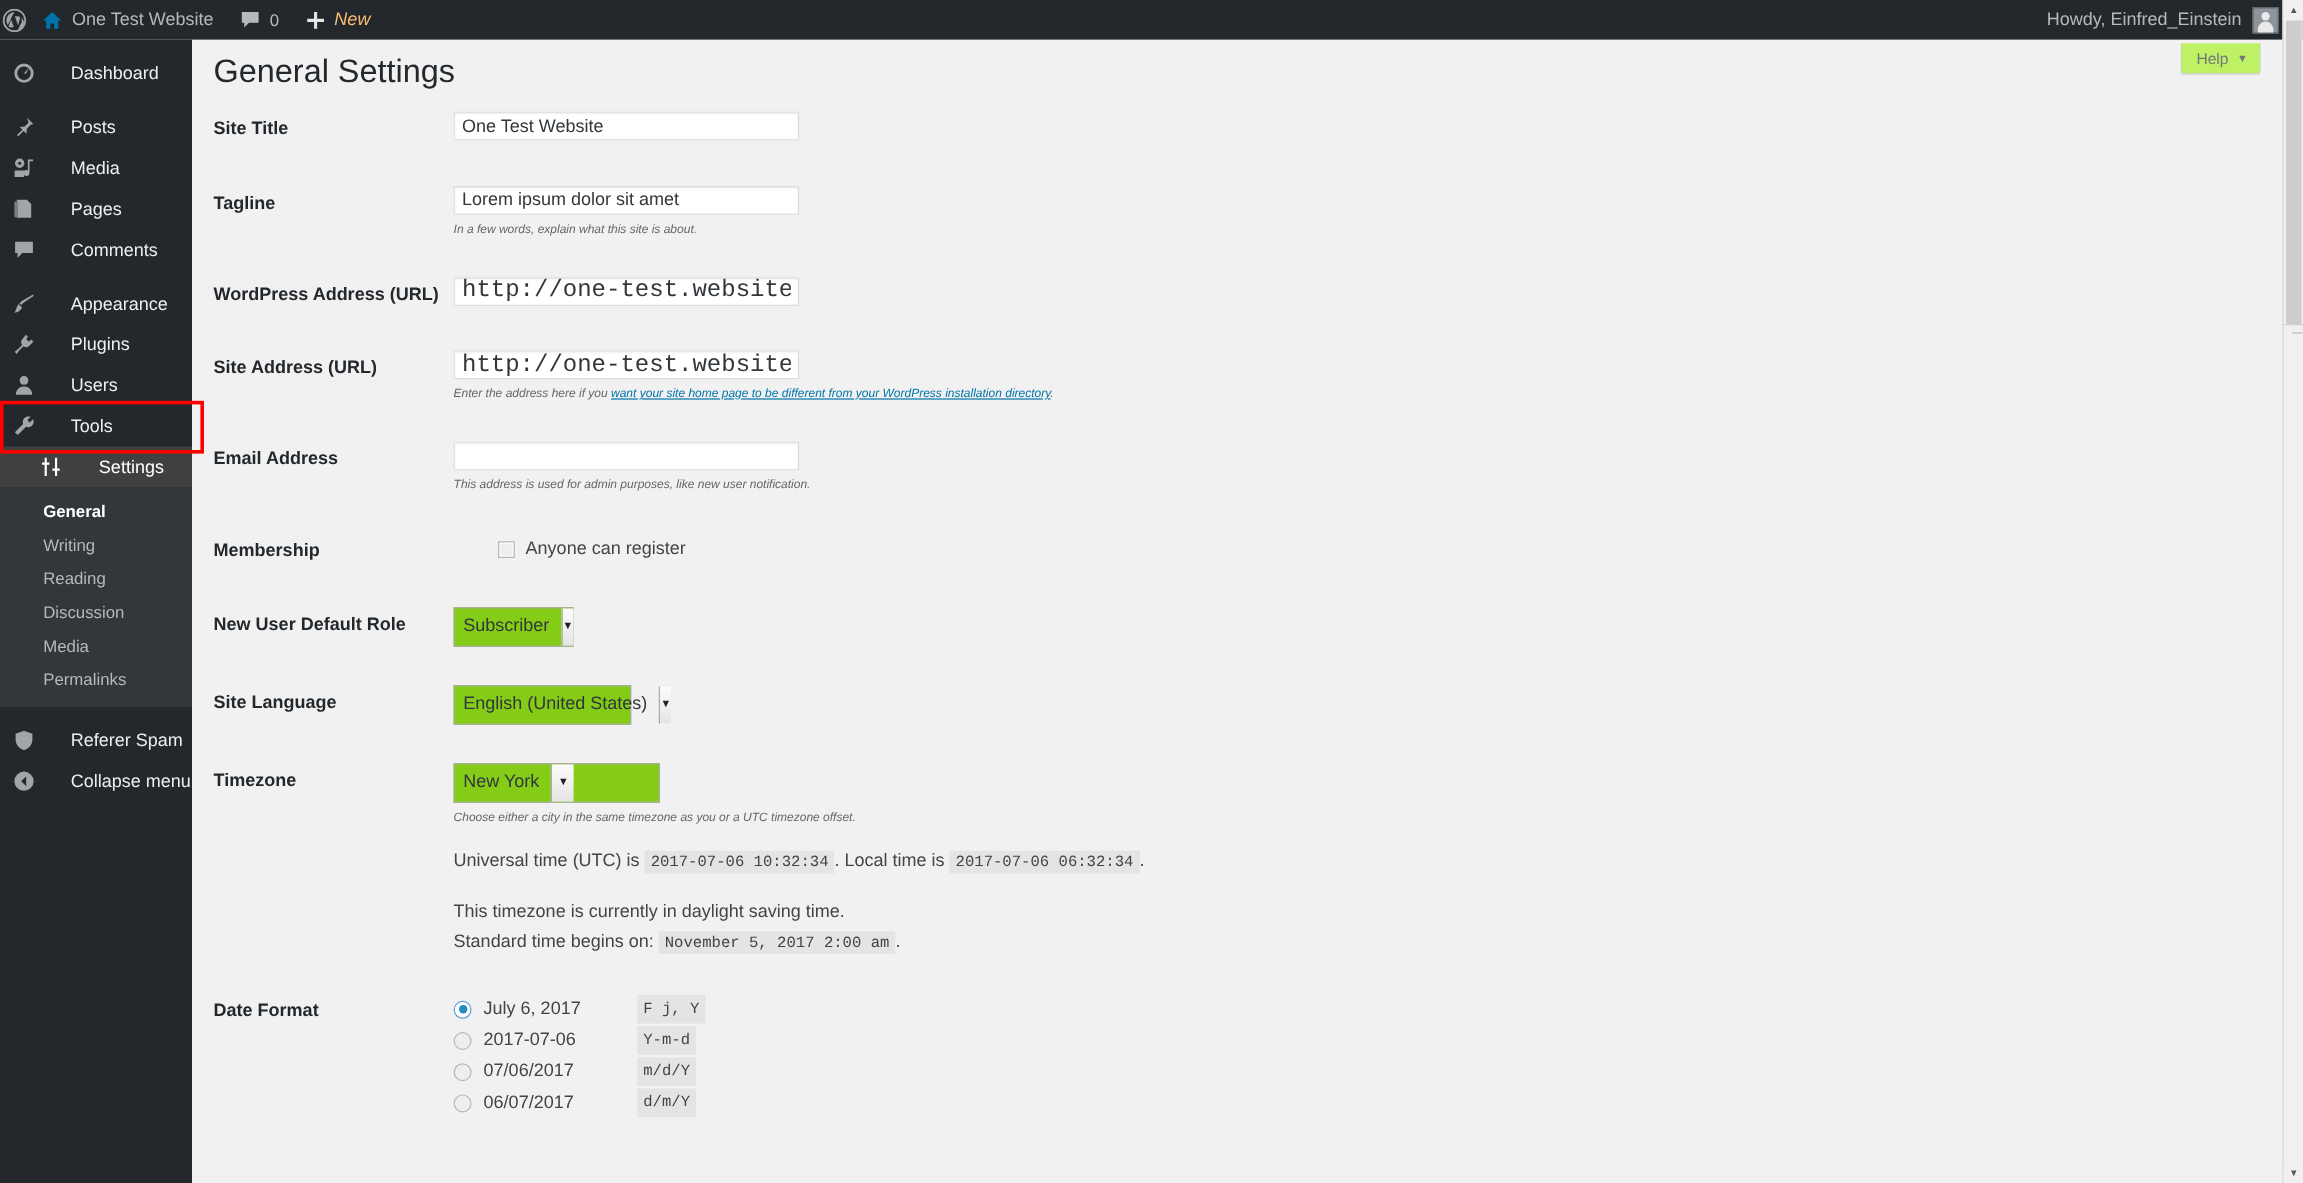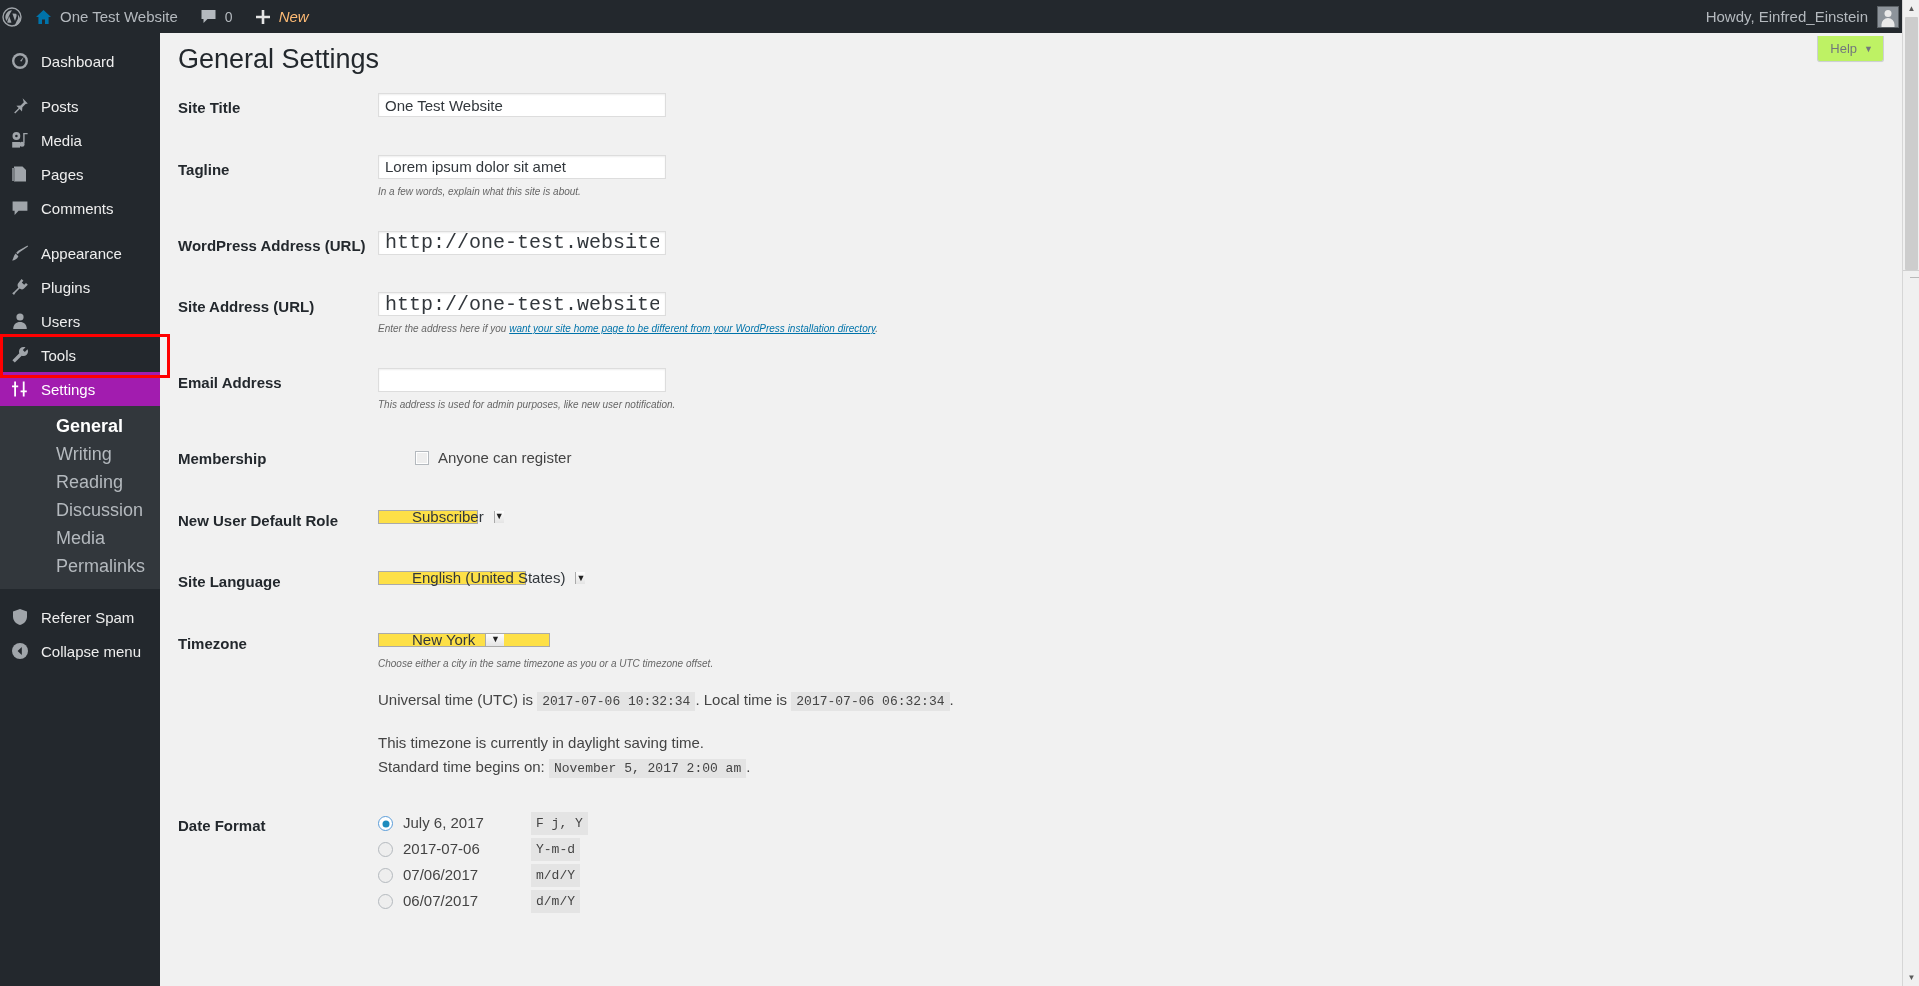--- a/index.html
+++ b/index.html
@@ -53,51 +53,51 @@
 
   
   #adminmenu {
     position: absolute; top: 33px; left: 0;
     width: 160px; height: 953px;
     background: #23282d;
     font-size: 15px;
   }
   .menu-item {
     display: flex; align-items: center;
-    height: 34px; padding-left: 10px; gap: 11px;
+    height: 34px; padding-left: 10px; gap: 29px;
     color: #eeeeee; position: relative;
   }
   .menu-item .ico {
     width: 20px; height: 20px; display:flex;
     align-items:center; justify-content:center;
     color:#a0a5aa; flex: none;
   }
   .menu-item .lbl { line-height: 1; }
   .menu-sep { height: 11px; }
   .menu-item.current {
-    background: #a21caf; color: #fff;
+    background: #404040; color: #fff; justify-content: center;
   }
   .menu-item.current .ico { color: #fff; }
   .menu-item.current::after {
     content:""; position:absolute; right:-8px; top:50%;
     transform: translateY(-50%);
     border-top: 8px solid transparent;
     border-bottom: 8px solid transparent;
     border-left: 8px solid #0073aa;
   }
   #settings-highlight {
     position: absolute; left: 0px; top: 334px;
     width: 170px; height: 44px;
     border: 3px solid #ff0000;
     z-index: 40; pointer-events: none;
   }
   .submenu { background: #32373c; padding: 6px 0 9px 0; }
   .submenu .sub-item {
     display: block; padding: 5px 0 5px 36px;
-    font-size: 18px; color: #b4b9be; line-height: 18px; margin-left: 20px;
+    font-size: 14px; color: #b4b9be; line-height: 18px;
   }
   .submenu .sub-item.current { color:#fff; font-weight: bold; }
 
   
   #wpbody {
     position: absolute; top: 33px; left: 160px;
     width: 1746px; height: 953px;
     background: #f1f1f1;
     overflow: hidden;
   }
@@ -156,21 +156,21 @@
   }
   .check-row { display: flex; align-items: center; gap: 9px; padding-top: 3px; padding-left: 37px; }
   input[type=checkbox].wpcb {
     width: 14px; height: 14px; margin: 0;
     border: 1px solid #b4b9be; background: #eee;
     -webkit-appearance: none; appearance: none;
     box-shadow: inset 0 0 0 1px #fff;
   }
   .select-wrap {
     display: inline-flex; align-items: stretch;
-    border: 1px solid #aaa; background: #fde047; height: 14px; padding-left: 26px;
+    border: 1px solid #aaa; background: #84cc16; height: 33px;
   }
   .select-wrap .val {
     padding: 2px 10px 2px 7px; font-size: 15px; color: #32373c;
     display:flex; align-items:center; white-space: nowrap;
   }
   .select-wrap .arrow {
     width: 19px; border-left: 1px solid #aaa;
     background: linear-gradient(#fdfdfd,#e4e4e4);
     display:flex; align-items:center; justify-content:center;
     font-size: 9px; color: #222;

